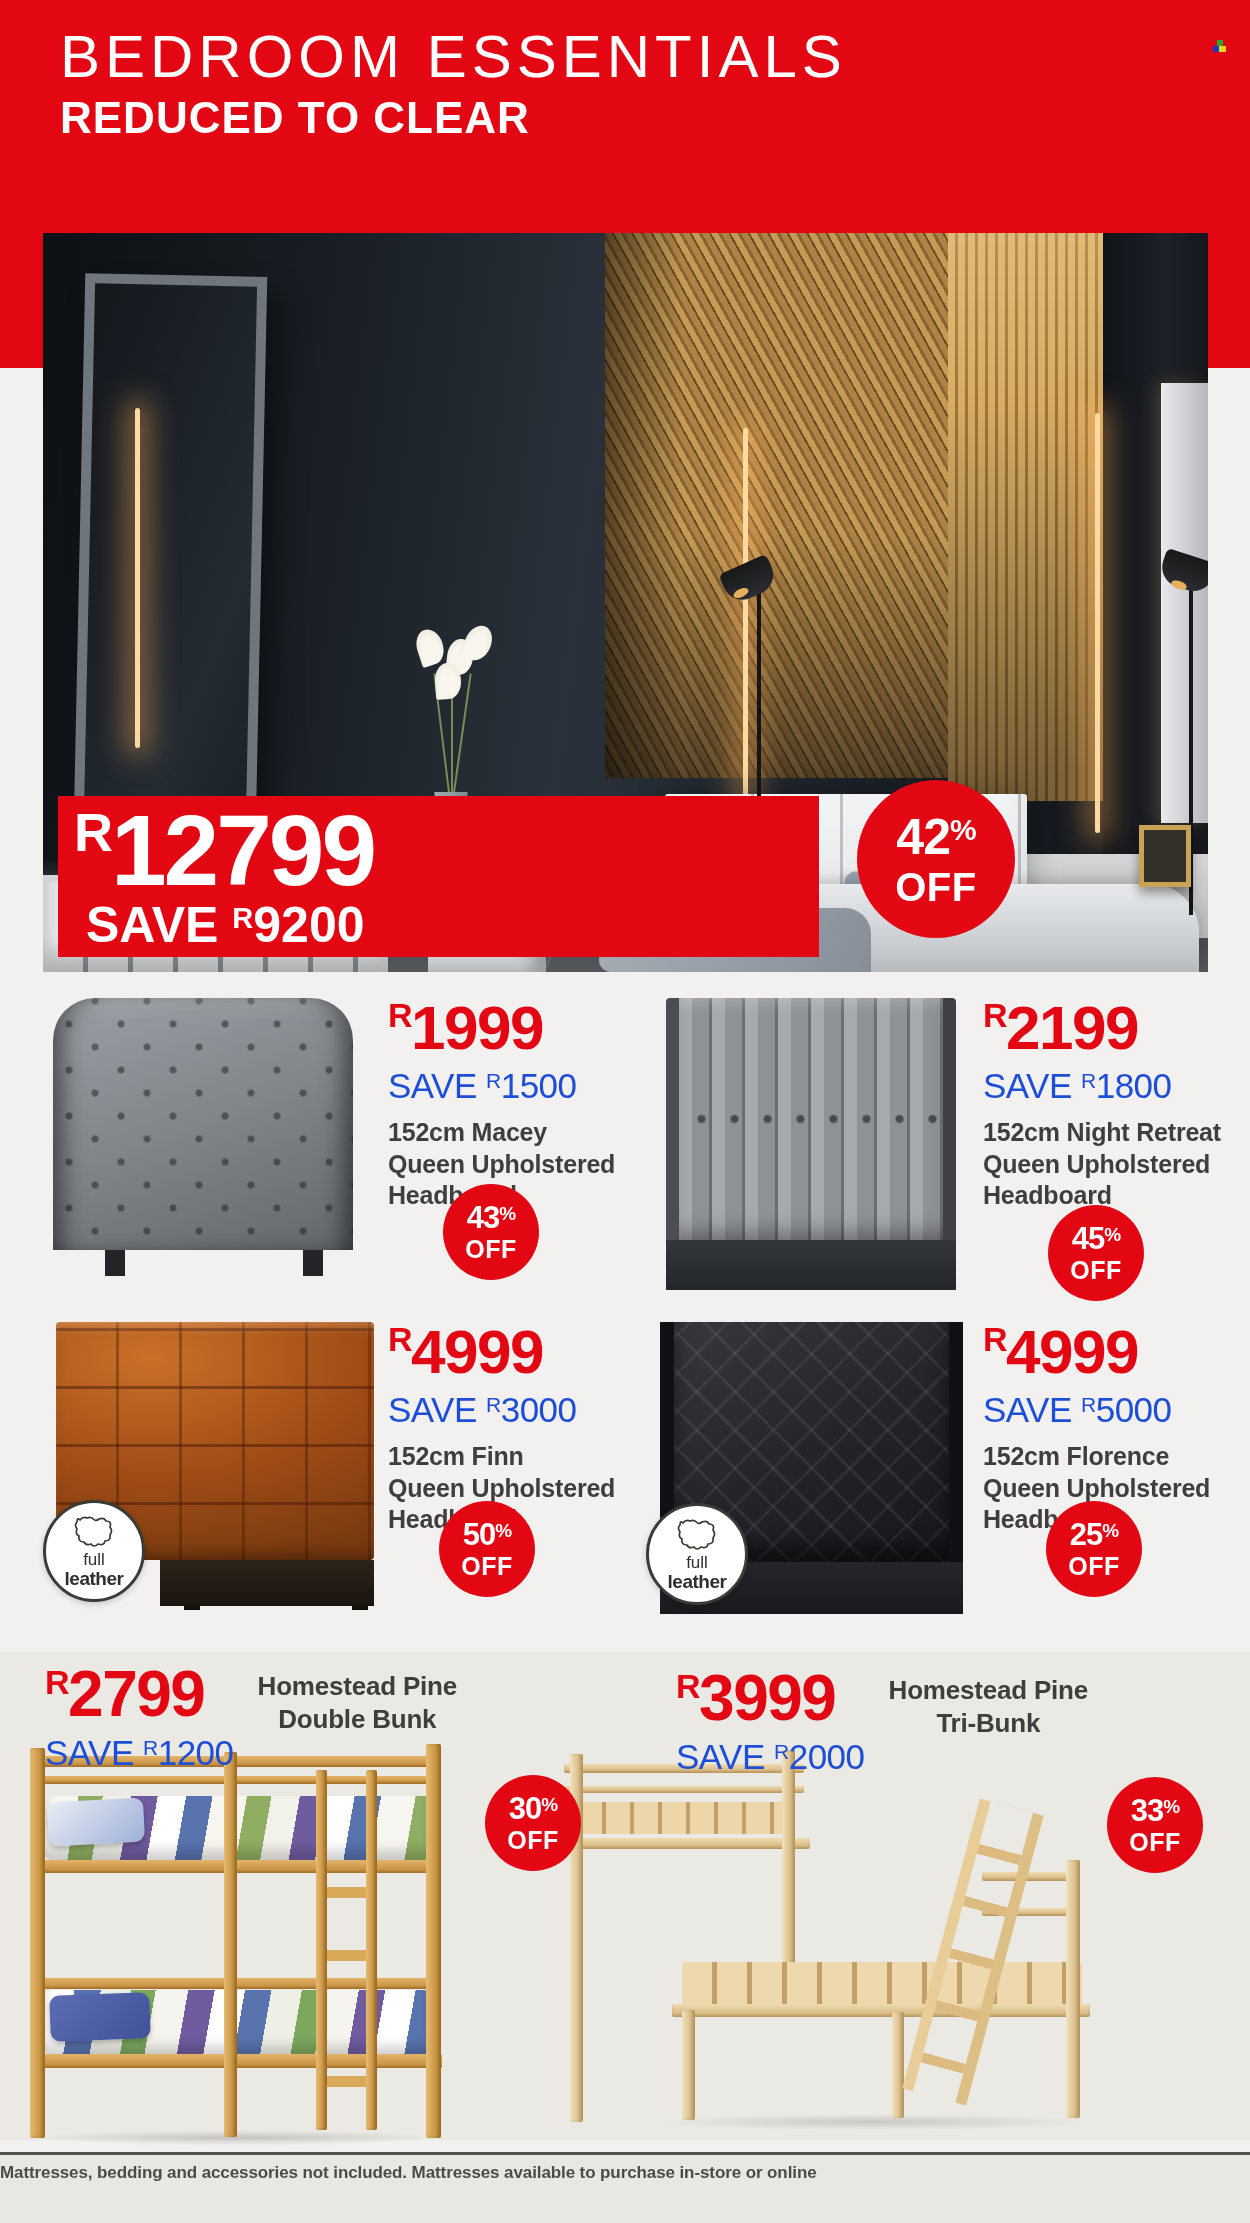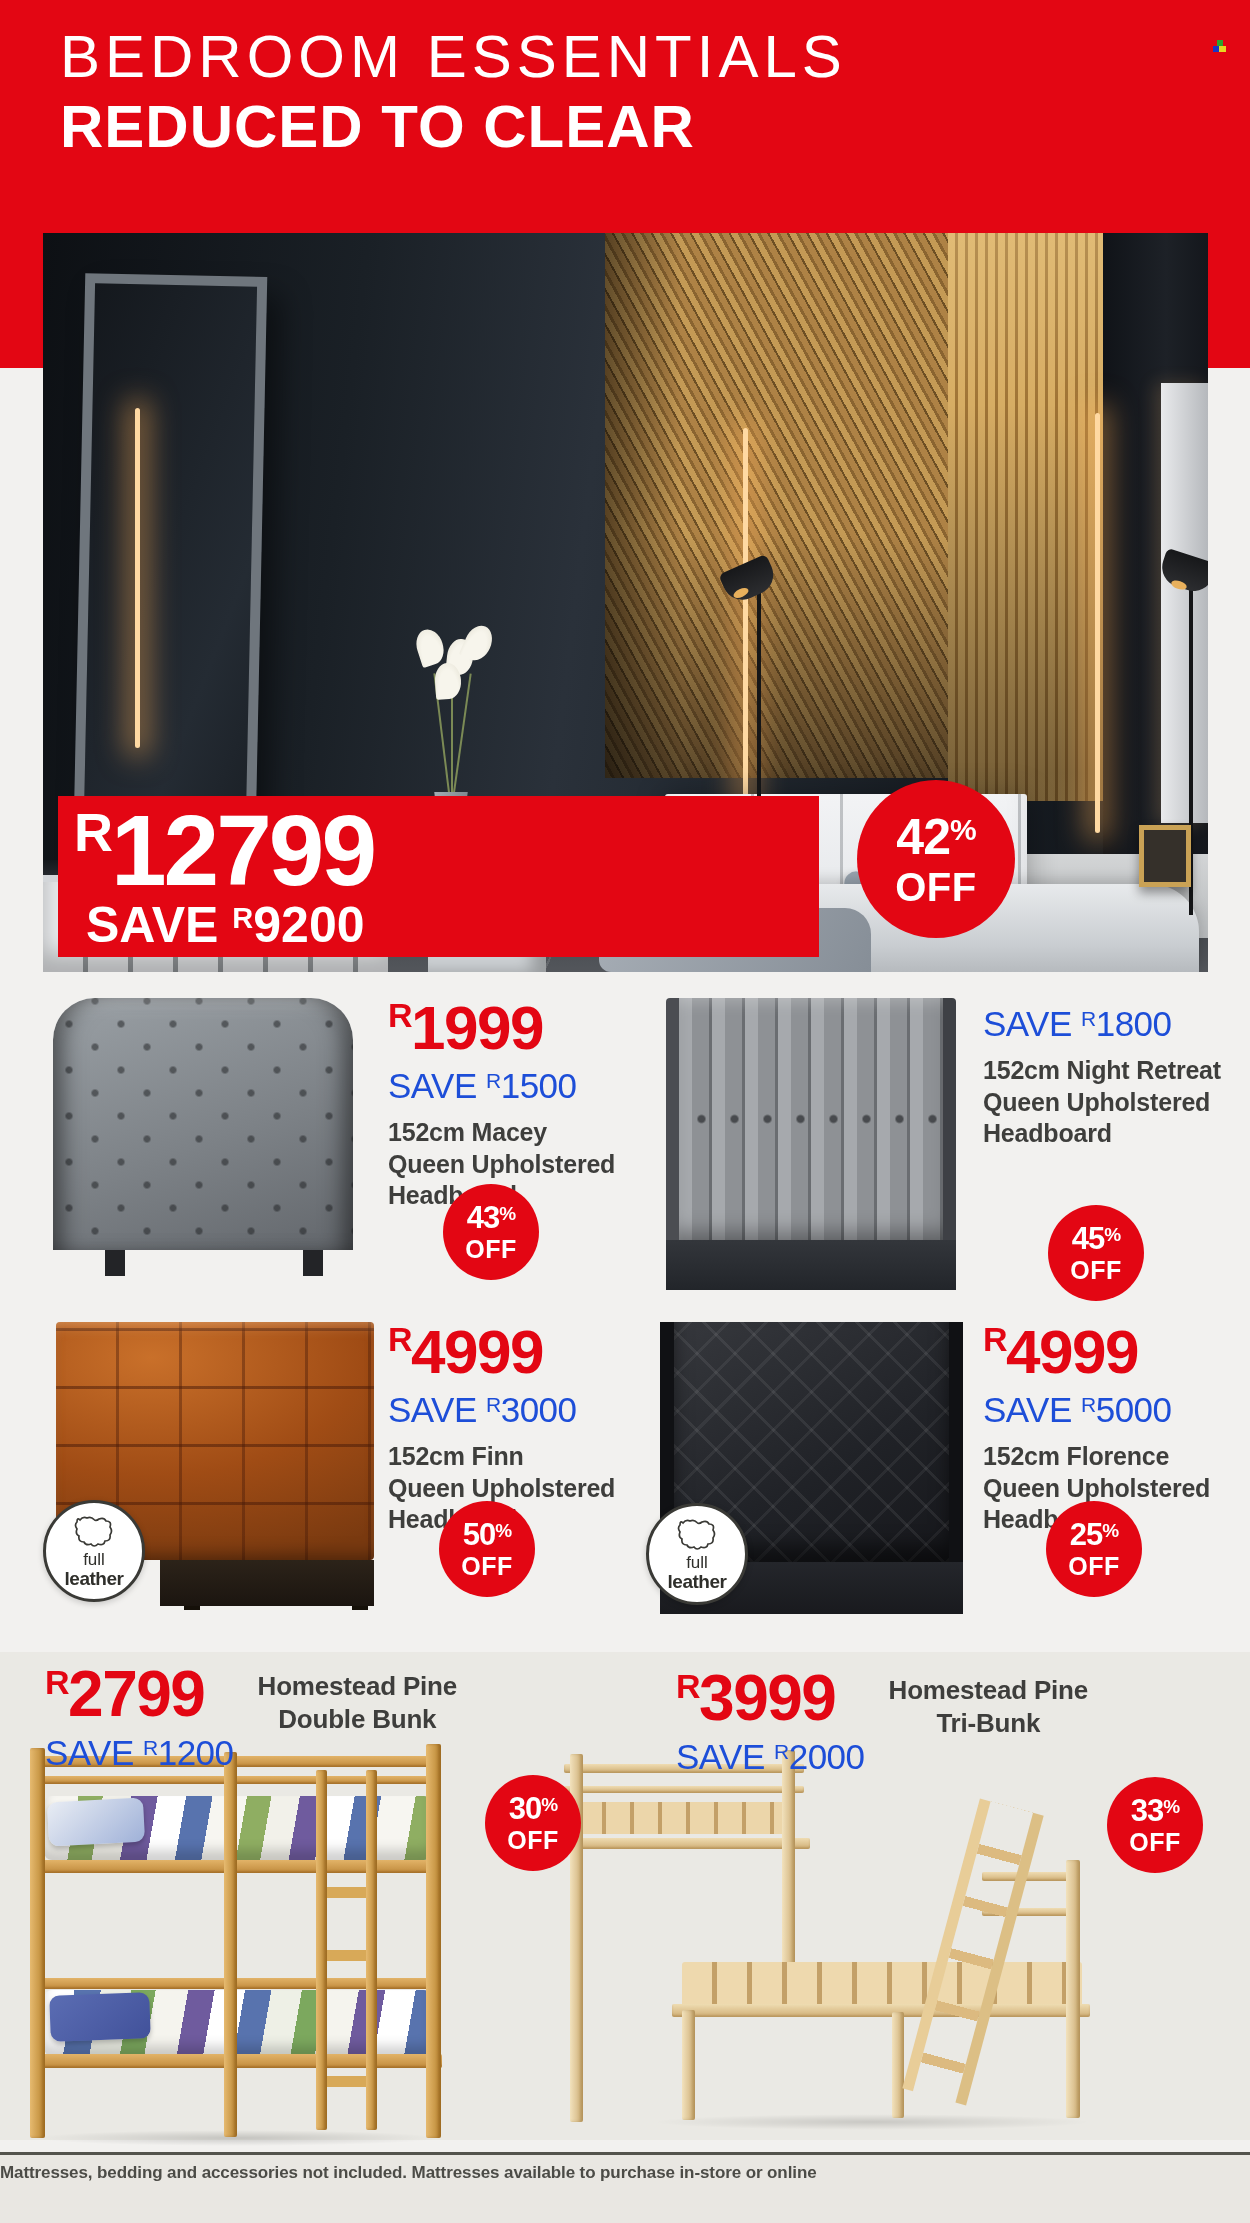--- a/index.html
+++ b/index.html
@@ -4,21 +4,21 @@
 <style>
   html,body{margin:0;padding:0;background:#d8d8d4;}
   *{box-sizing:border-box;font-family:"Liberation Sans",sans-serif;}
   #page{position:relative;width:1250px;height:2223px;background:#f2f1ef;overflow:hidden;margin:0 auto;}
   .abs{position:absolute;}
 
   
   #red-band{left:0;top:0;width:1250px;height:368px;background:#e30613;}
   #promo-header{left:60px;top:24px;color:#fff;}
   #hdr1{font-size:60px;font-weight:400;letter-spacing:5px;line-height:1.1;}
-  #hdr2{font-size:60px;font-weight:800;letter-spacing:1px;line-height:1.1;margin-top:4px;}
+  #hdr2{font-size:44px;font-weight:800;letter-spacing:1px;line-height:1.1;margin-top:4px;}
   #pixel-glyph{left:1213px;top:40px;width:14px;height:13px;}
   #pixel-glyph span{position:absolute;display:block;}
   .pg-g{left:4px;top:0;width:6px;height:6px;background:#2da52d;}
   .pg-b{left:0;top:6px;width:6px;height:6px;background:#1a35c4;}
   .pg-y{left:6px;top:6px;width:7px;height:6px;background:#e8d820;}
 
   
   #hero-photo{left:43px;top:233px;width:1165px;height:739px;overflow:hidden;background:#1b2026;box-shadow:inset 0 0 60px rgba(0,0,0,.45);}
   .sc{position:absolute;}
   #wall{inset:0;background:linear-gradient(97deg,#0d1014 0%,#1a2026 26%,#2a313a 46%,#232a32 58%,#171c22 78%,#13171c 100%);}
@@ -271,20 +271,21 @@
   </div>
   <div class="badge b-sm" id="badge-p0">
     <div class="bv"><span>43</span><span class="pct">%</span></div>
     <div class="off">OFF</div>
   </div>
 
   <div class="pimg" id="img-night">
       <div class="hb-night"></div>
     </div>
   <div class="ptext" id="pt1">
+    <div class="pp"><span class="cur">R</span><span>2199</span></div>
     <div class="psave"><span>SAVE</span> <span class="scur">R</span><span>1800</span></div>
     <div class="pname">152cm Night Retreat
 Queen Upholstered
 Headboard</div>
   </div>
   <div class="badge b-sm" id="badge-p1">
     <div class="bv"><span>45</span><span class="pct">%</span></div>
     <div class="off">OFF</div>
   </div>
 

